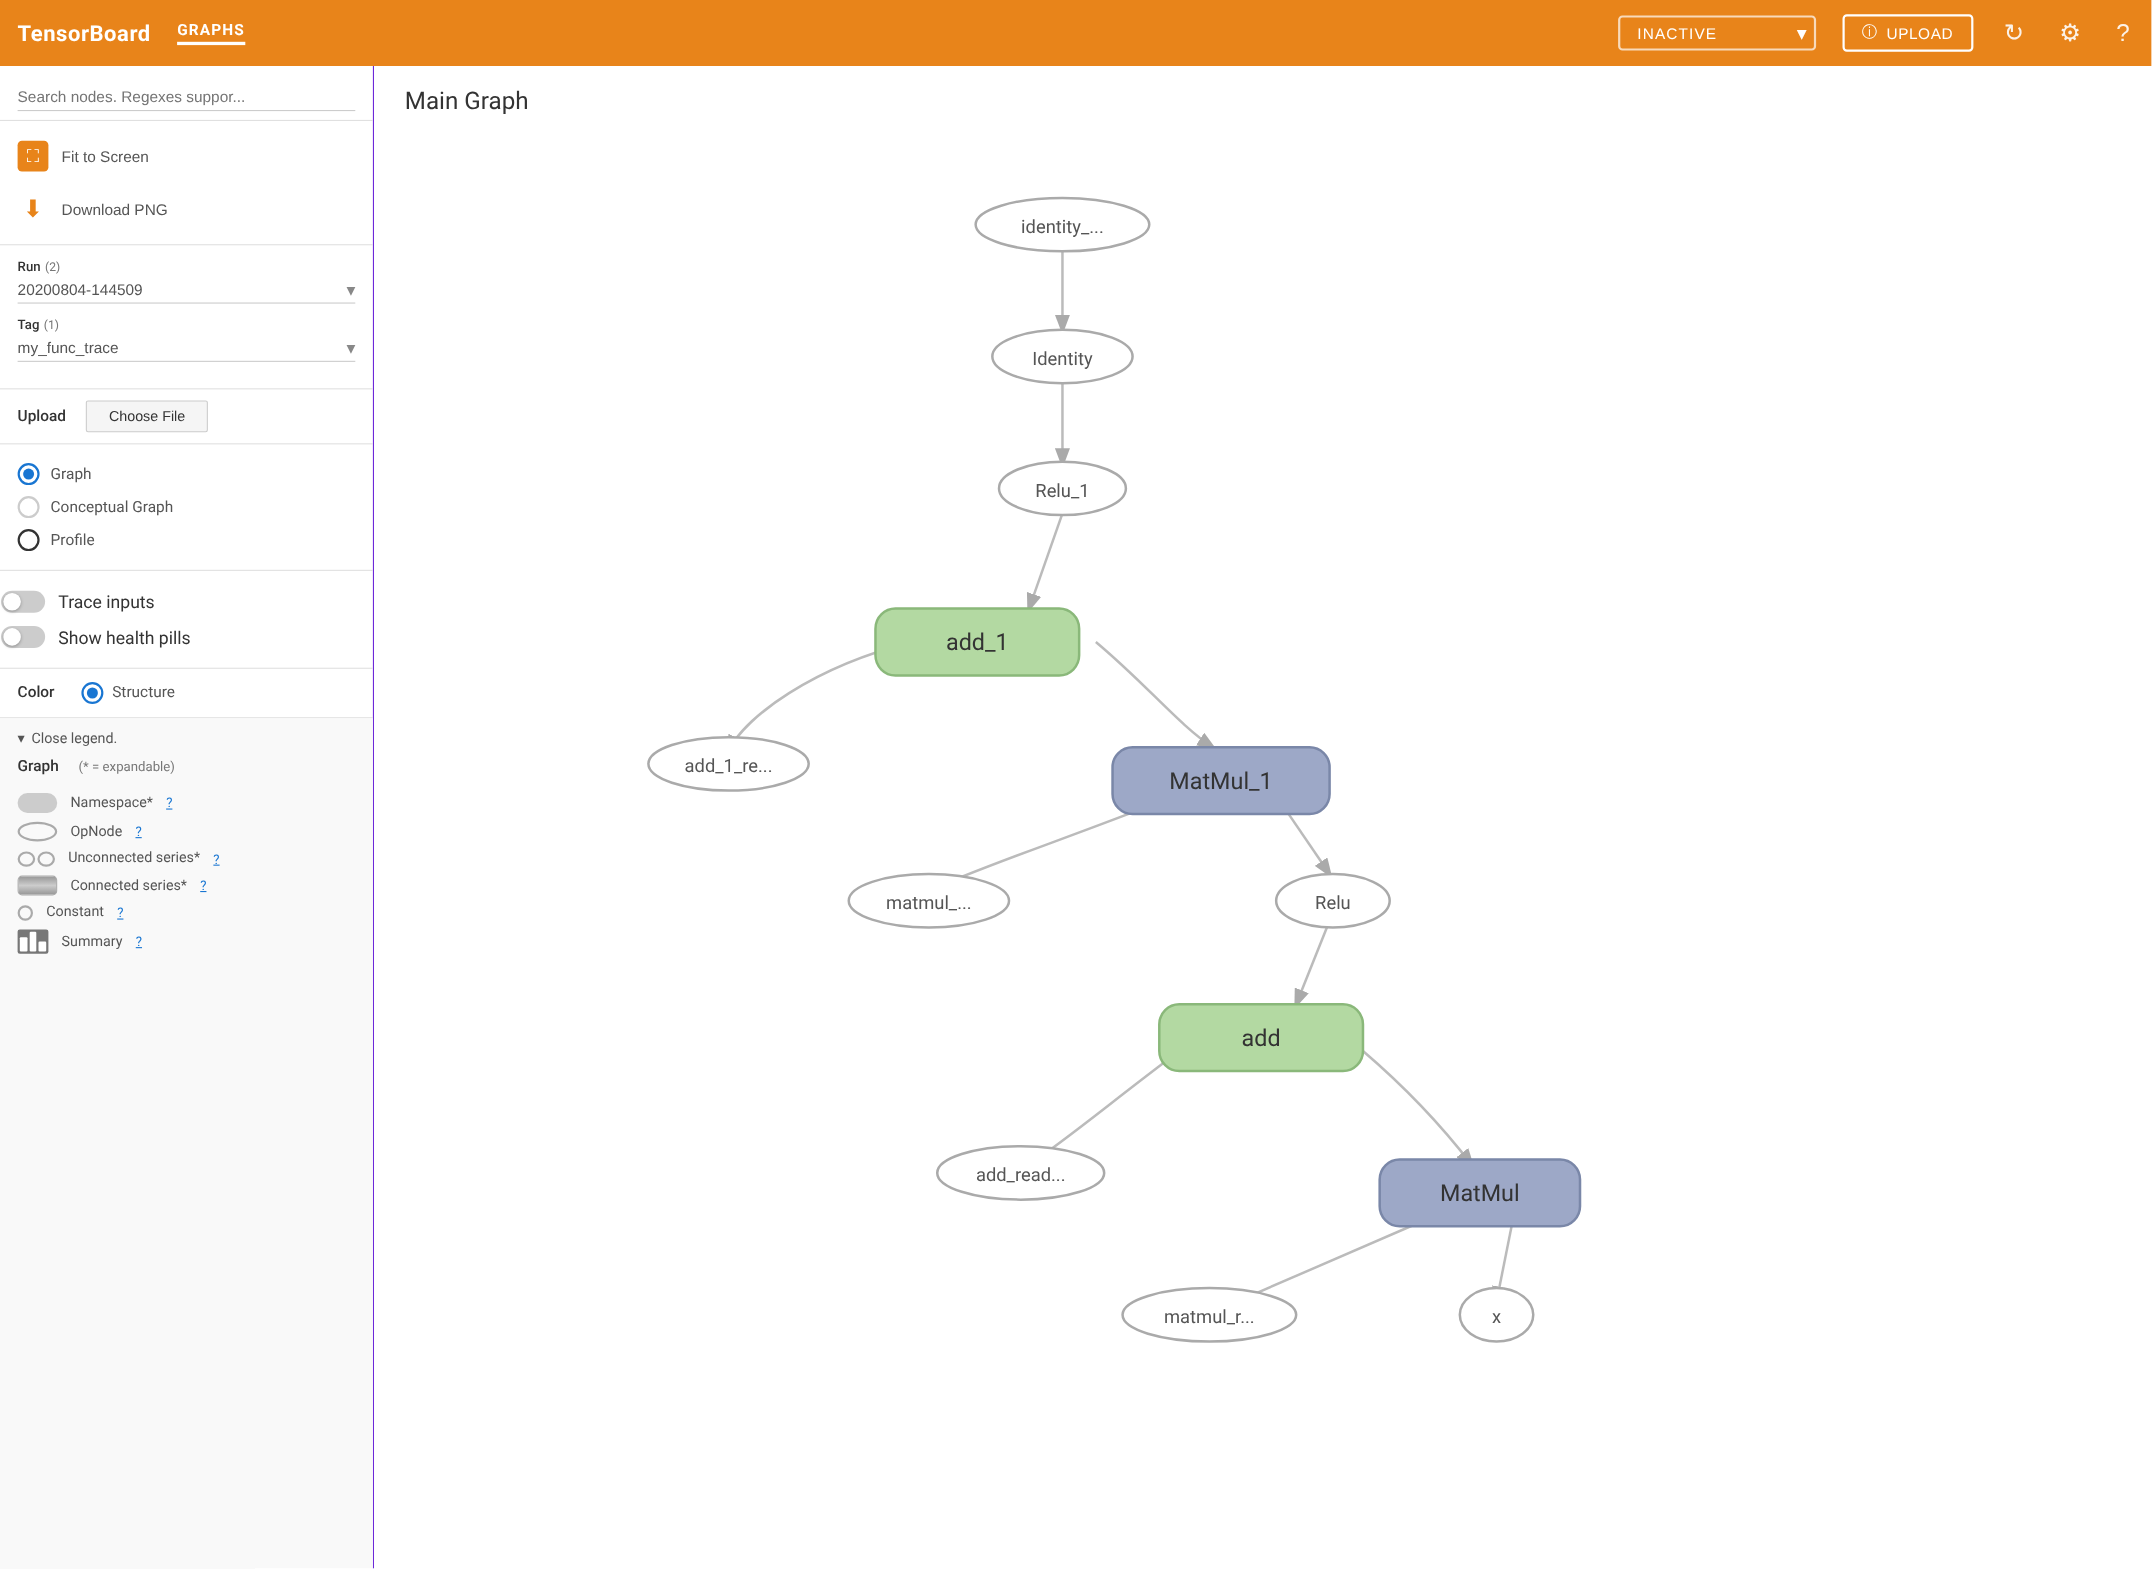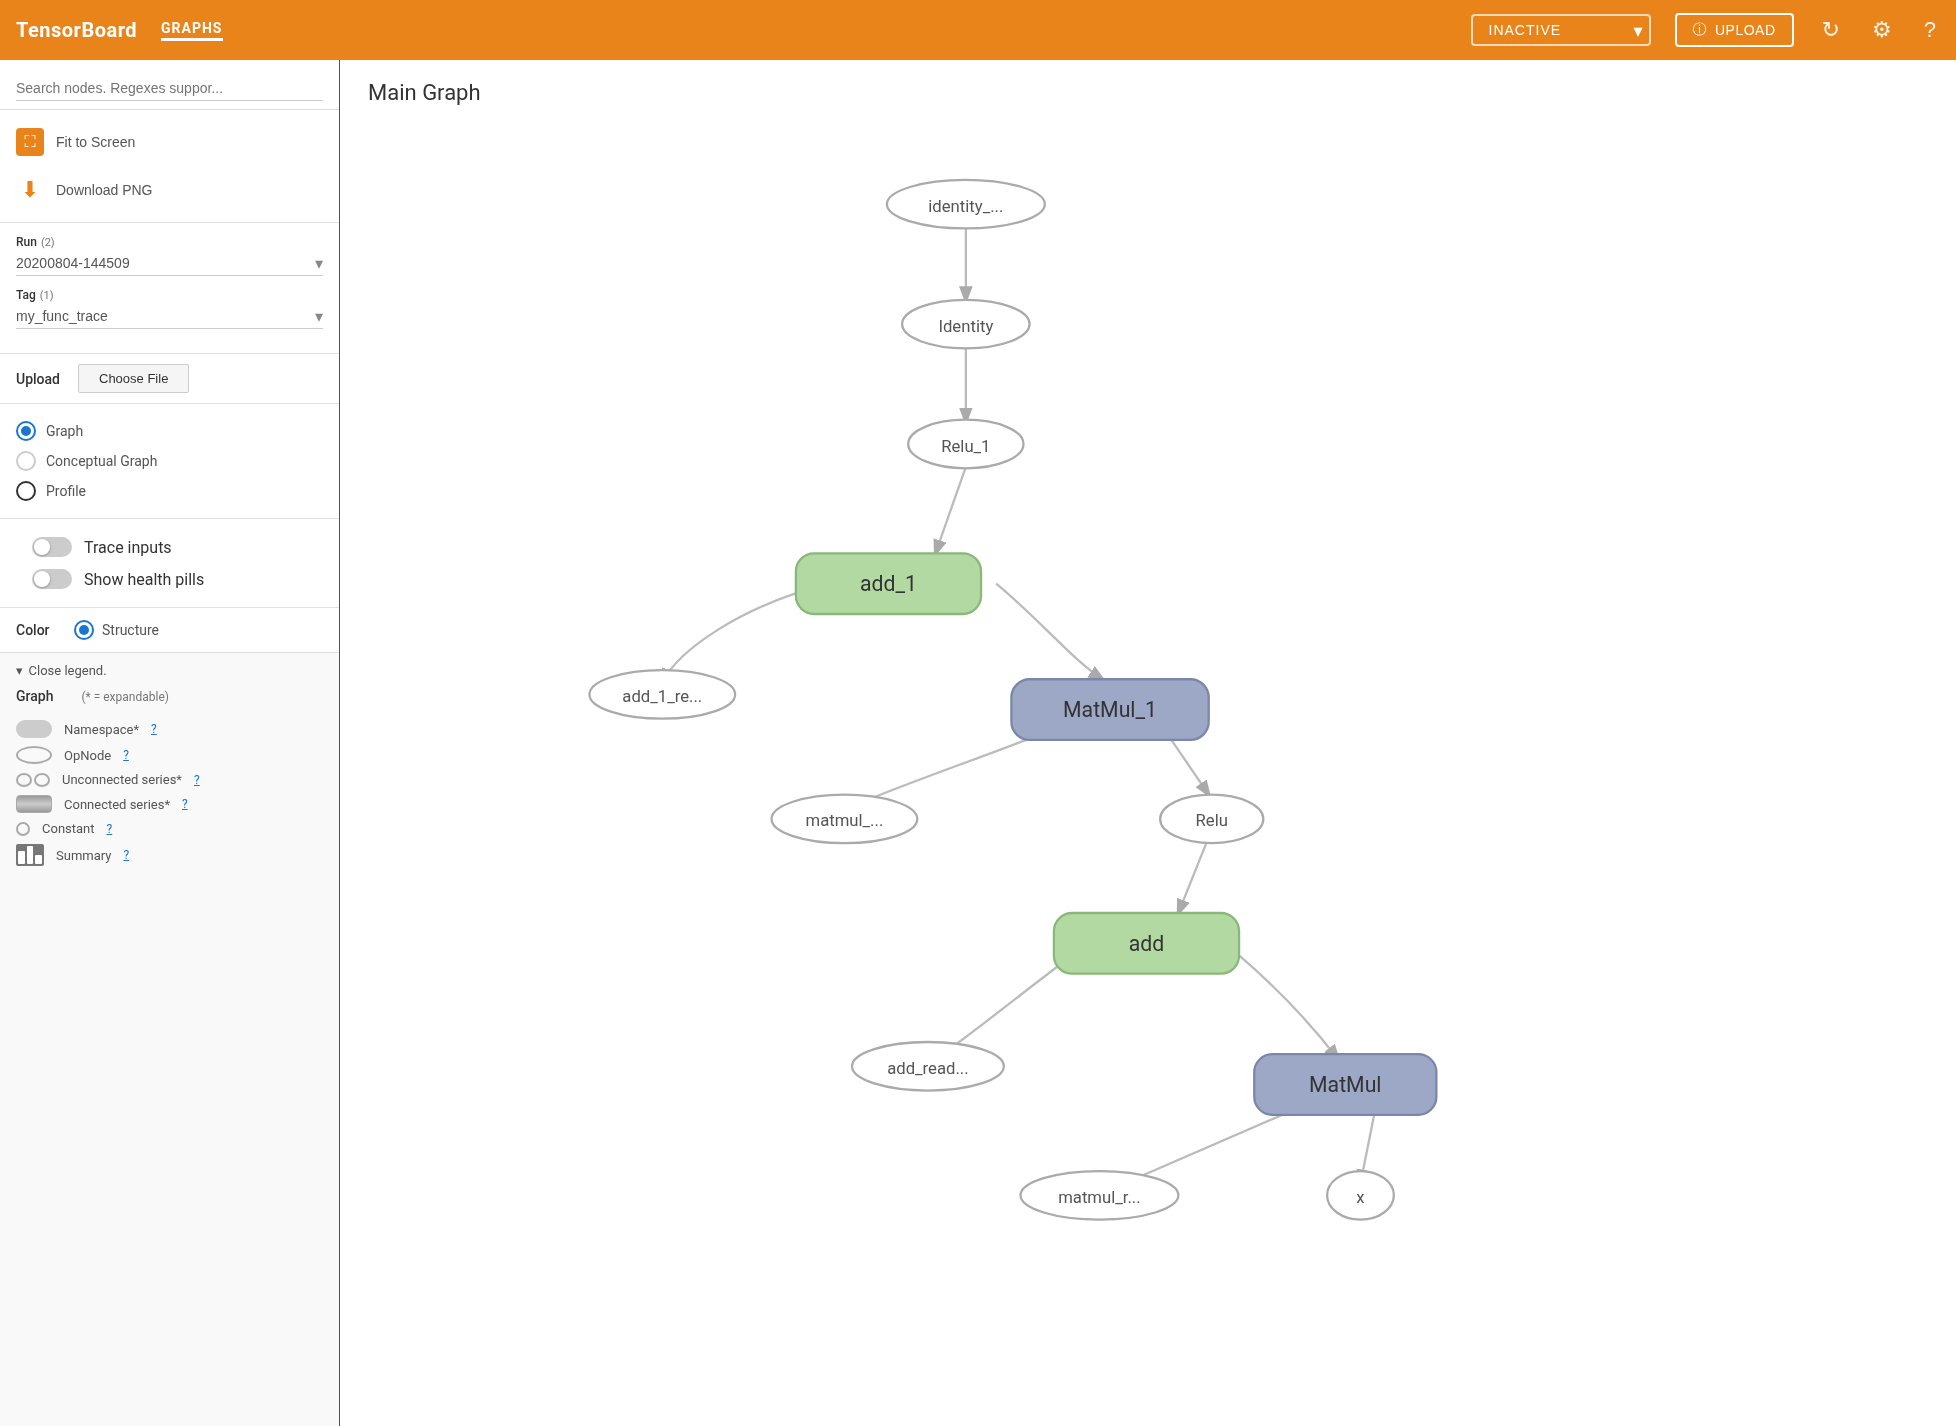--- a/index.html
+++ b/index.html
@@ -253,21 +253,21 @@
     .radio-dot.dark {
       border-color: #333;
       border-width: 2px;
     }
     .radio-label {
       font-size: 14px;
       color: #555;
     }
 
     .toggle-section {
-      padding: 12px 32px;
+      padding: 12px 1px;
       border-bottom: 1px solid #e0e0e0;
     }
     .toggle-item {
       display: flex;
       align-items: center;
       gap: 12px;
       padding: 6px 0;
     }
     .toggle-switch {
       width: 40px;
@@ -325,21 +325,21 @@
     }
     .legend-title {
       font-size: 14px;
       font-weight: 500;
       color: #333;
       margin-bottom: 8px;
     }
     .legend-subtitle {
       font-size: 12px;
       color: #777;
-      margin-left: 24px;
+      margin-left: 14px;
     }
     .legend-items {
       display: flex;
       flex-direction: column;
       gap: 8px;
     }
     .legend-item {
       display: flex;
       align-items: center;
       gap: 12px;

